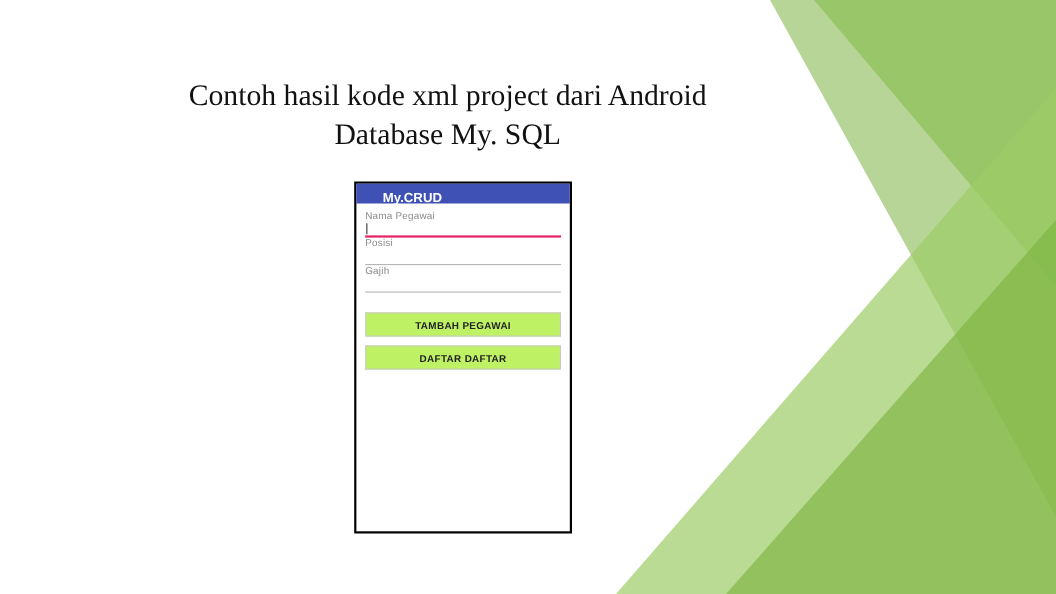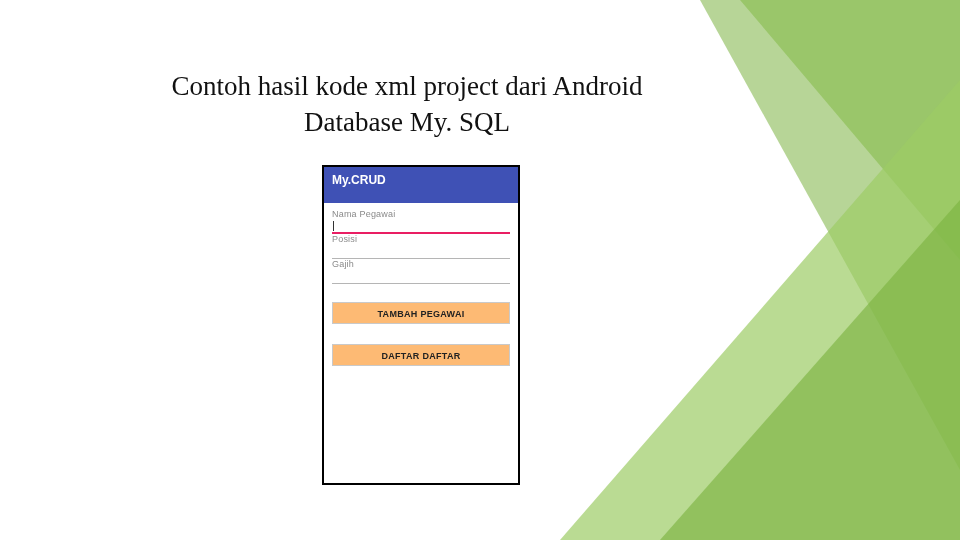--- a/index.html
+++ b/index.html
@@ -38,23 +38,23 @@
       left: 322px;
       top: 165px;
       width: 198px;
       height: 320px;
       border: 2px solid #000;
       background: #fff;
     }
     .app-bar {
       background: #3f51b5;
       color: #fff;
-      height: 36px;
+      height: 18px;
       line-height: 26px;
-      padding: 0 8px;
+      padding: 0 24px;
       font-family: Arial, Helvetica, sans-serif;
       font-size: 12px;
       font-weight: 700;
     }
     .app-body {
       padding: 6px 8px 8px 8px;
       font-family: Arial, Helvetica, sans-serif;
     }
     .field { }
     .field-label {
@@ -77,28 +77,28 @@
       top: 1px;
       width: 1px;
       height: 10px;
       background: #333;
     }
     .btn-row { margin-top: 18px; }
     .btn {
       width: 100%;
       height: 22px;
       line-height: 22px;
-      background: #fdba74;
+      background: #bef264;
       border: 1px solid #c9c9c9;
       text-align: center;
       font-size: 9px;
       font-weight: 700;
       color: #222;
       letter-spacing: .3px;
-      margin-bottom: 20px;
+      margin-bottom: 8px;
       font-family: Arial, Helvetica, sans-serif;
     }
   </style>
 </head>
 <body>
 
 <div class="bg-shapes">
   <svg viewBox="0 0 960 540" preserveAspectRatio="none">
     <polygon points="960,0 740,0 960,260" fill="#8bc34a" opacity="0.55"></polygon>
     <polygon points="960,0 700,0 960,470" fill="#7cb342" opacity="0.55"></polygon>

